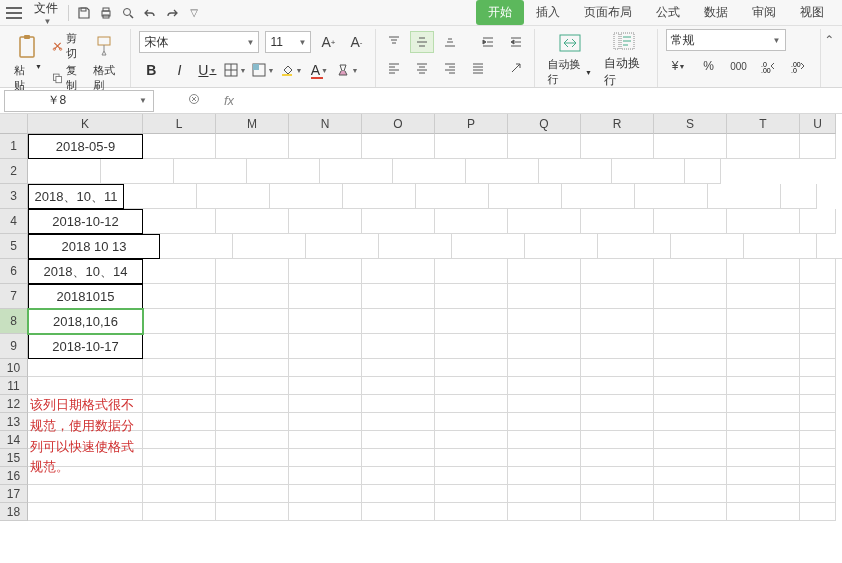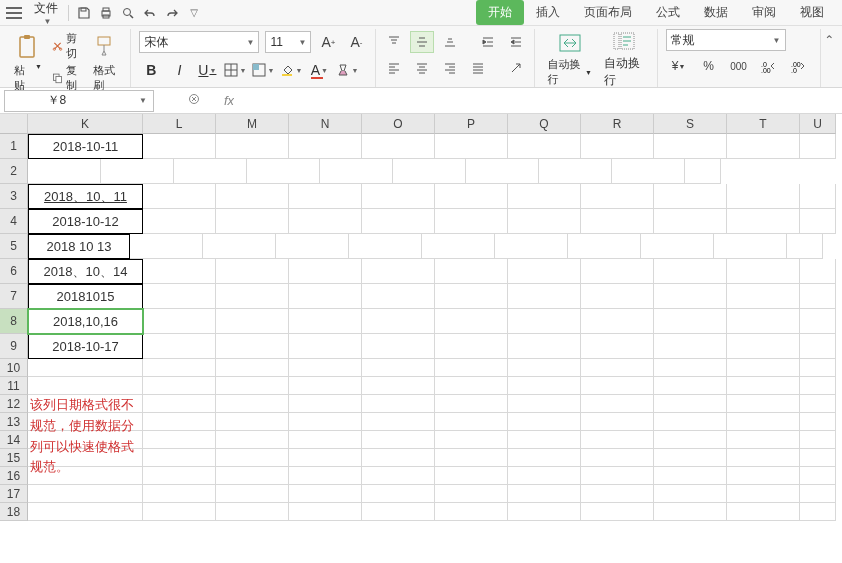--- a/index.html
+++ b/index.html
@@ -398,21 +398,21 @@
           <div class="row-header" style="height: 18px;">12</div>
           <div class="row-header" style="height: 18px;">13</div>
           <div class="row-header" style="height: 18px;">14</div>
           <div class="row-header" style="height: 18px;">15</div>
           <div class="row-header" style="height: 18px;">16</div>
           <div class="row-header" style="height: 18px;">17</div>
           <div class="row-header" style="height: 18px;">18</div>
         </div>
       <div class="cells" id="cells">
           <div class="cell-row" style="top: 0px;">
-            <div class="cell bordered" style="width: 115px; height: 25px; justify-content: center;">2018-10-11</div>
+            <div class="cell bordered" style="width: 115px; height: 25px; justify-content: center;">2018-05-9</div>
             <div class="cell" style="width: 73px; height: 25px;"></div>
             <div class="cell" style="width: 73px; height: 25px;"></div>
             <div class="cell" style="width: 73px; height: 25px;"></div>
             <div class="cell" style="width: 73px; height: 25px;"></div>
             <div class="cell" style="width: 73px; height: 25px;"></div>
             <div class="cell" style="width: 73px; height: 25px;"></div>
             <div class="cell" style="width: 73px; height: 25px;"></div>
             <div class="cell" style="width: 73px; height: 25px;"></div>
             <div class="cell" style="width: 73px; height: 25px;"></div>
             <div class="cell" style="width: 36px; height: 25px;"></div>
@@ -423,21 +423,21 @@
             <div class="cell" style="width: 73px; height: 25px;"></div>
             <div class="cell" style="width: 73px; height: 25px;"></div>
             <div class="cell" style="width: 73px; height: 25px;"></div>
             <div class="cell" style="width: 73px; height: 25px;"></div>
             <div class="cell" style="width: 73px; height: 25px;"></div>
             <div class="cell" style="width: 73px; height: 25px;"></div>
             <div class="cell" style="width: 73px; height: 25px;"></div>
             <div class="cell" style="width: 36px; height: 25px;"></div>
           </div>
           <div class="cell-row" style="top: 50px;">
-            <div class="cell bordered" style="width: 115px; height: 25px; justify-content: center; text-decoration: underline;">2018、10、11</div>
+            <div class="cell bordered" style="width: 96px; height: 25px; justify-content: center;">2018、10、11</div>
             <div class="cell" style="width: 73px; height: 25px;"></div>
             <div class="cell" style="width: 73px; height: 25px;"></div>
             <div class="cell" style="width: 73px; height: 25px;"></div>
             <div class="cell" style="width: 73px; height: 25px;"></div>
             <div class="cell" style="width: 73px; height: 25px;"></div>
             <div class="cell" style="width: 73px; height: 25px;"></div>
             <div class="cell" style="width: 73px; height: 25px;"></div>
             <div class="cell" style="width: 73px; height: 25px;"></div>
             <div class="cell" style="width: 73px; height: 25px;"></div>
             <div class="cell" style="width: 36px; height: 25px;"></div>
@@ -449,21 +449,21 @@
             <div class="cell" style="width: 73px; height: 25px;"></div>
             <div class="cell" style="width: 73px; height: 25px;"></div>
             <div class="cell" style="width: 73px; height: 25px;"></div>
             <div class="cell" style="width: 73px; height: 25px;"></div>
             <div class="cell" style="width: 73px; height: 25px;"></div>
             <div class="cell" style="width: 73px; height: 25px;"></div>
             <div class="cell" style="width: 73px; height: 25px;"></div>
             <div class="cell" style="width: 36px; height: 25px;"></div>
           </div>
           <div class="cell-row" style="top: 100px;">
-            <div class="cell bordered" style="width: 102px; height: 25px; justify-content: center;">2018 10 13</div>
+            <div class="cell bordered" style="width: 132px; height: 25px; justify-content: center;">2018 10 13</div>
             <div class="cell" style="width: 73px; height: 25px;"></div>
             <div class="cell" style="width: 73px; height: 25px;"></div>
             <div class="cell" style="width: 73px; height: 25px;"></div>
             <div class="cell" style="width: 73px; height: 25px;"></div>
             <div class="cell" style="width: 73px; height: 25px;"></div>
             <div class="cell" style="width: 73px; height: 25px;"></div>
             <div class="cell" style="width: 73px; height: 25px;"></div>
             <div class="cell" style="width: 73px; height: 25px;"></div>
             <div class="cell" style="width: 73px; height: 25px;"></div>
             <div class="cell" style="width: 36px; height: 25px;"></div>

